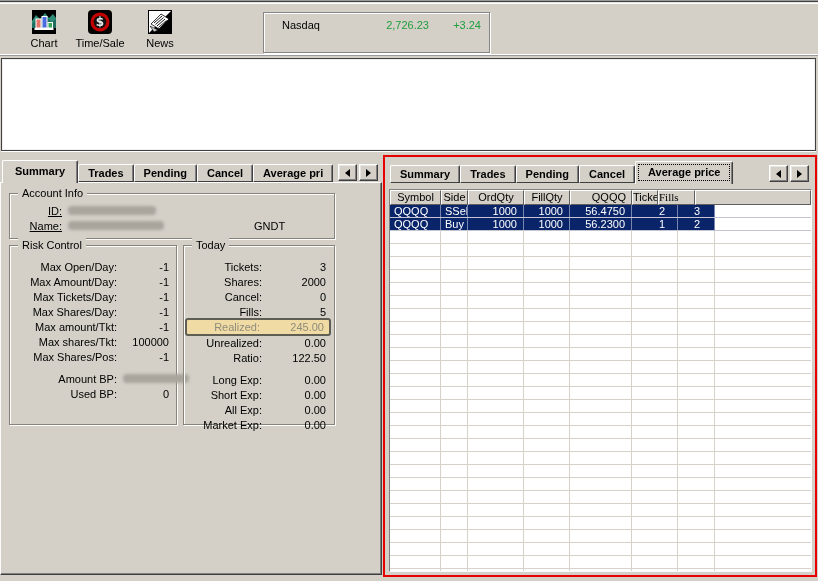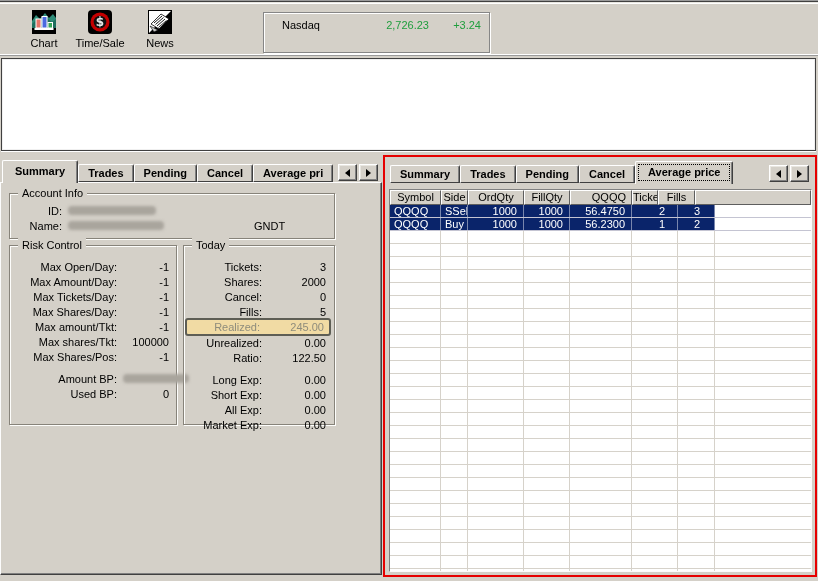--- a/index.html
+++ b/index.html
@@ -69,21 +69,21 @@
     box-shadow: inset 1px 1px 0 #fdfdfb, 1px 1px 0 #fdfdfb; }
   .gtitle { position:absolute; top:-8px; left:8px; background:#d4d0c8; padding:0 4px; line-height:14px; }
   .gbox-account { left:8px; top:10px; width:326px; height:46px; padding:9px 8px 0 6px; }
   .gbox-risk   { left:8px; top:62px; width:168px; height:180px; padding:13px 7px 0 6px; }
   .gbox-today  { left:182px; top:62px; width:152px; height:180px; padding:13px 8px 0 6px; }
   .frow { display:flex; height:15px; line-height:14px; align-items:center; }
   .flabel { flex:1; text-align:right; white-space:nowrap; }
   .fvalue { text-align:right; white-space:nowrap; }
   .gbox-risk .fvalue { width:52px; }
   .gbox-today .fvalue { width:64px; }
-  .gbox-account .flabel { flex:none; width:46px; }
+  .gbox-account .flabel { flex:none; width:46px;text-decoration:underline; }
   .gap { height:7px; }
   .blob { display:inline-block; height:9px; background:#a9a59d; border-radius:4px; filter:blur(1.5px); margin-left:6px; }
   .acct-code { position:absolute; left:244px; top:26px; }
   .frow.hl { background:#f1dba4; border:2px solid #5e5e55; border-radius:3px; color:#8e8c7c;
     margin:-1px -5px; padding:0 5px; height:18px; position:relative; z-index:2; }
 
   
   .right-panel { position:absolute; left:383px; top:155px; width:434px; height:422px;
     border:2px solid #e60000; background:#d4d0c8; }
   .right-panel .tabstrip { left:5px; top:1px; }
@@ -305,21 +305,21 @@
       </div>
   </div>
   <div class="grid-wrap">
     <div class="ghead" id="grid-head">
         <div class="hcell" style="width: 51px; text-align: center;">Symbol</div>
         <div class="hcell" style="width: 27px; text-align: center;">Side</div>
         <div class="hcell" style="width: 56px; text-align: center;">OrdQty</div>
         <div class="hcell" style="width: 46px; text-align: center;">FillQty</div>
         <div class="hcell" style="width: 62px; text-align: right; padding-right: 5px;">QQQQ</div>
         <div class="hcell" style="width: 26px; text-align: center;">Tickets</div>
-        <div class="hcell" style="width: 37px; text-align: center;">Fills</div>
+        <div class="hcell" style="width: 37px; text-align: left; font-family: Liberation Serif, serif;">Fills</div>
         <div class="hcell" style="flex: 1 1 0%;"></div>
       </div>
     <div id="grid-body">
         <div class="grow data">
           <div class="gcell" style="width: 51px; text-align: left; padding-right: 0px; padding-left: 4px;">QQQQ</div>
           <div class="gcell" style="width: 27px; text-align: left; padding-right: 0px; padding-left: 4px;">SSell</div>
           <div class="gcell" style="width: 56px; text-align: right; padding-right: 6px;">1000</div>
           <div class="gcell" style="width: 46px; text-align: right; padding-right: 6px;">1000</div>
           <div class="gcell" style="width: 62px; text-align: right; padding-right: 6px;">56.4750</div>
           <div class="gcell" style="width: 46px; text-align: right; padding-right: 12px;">2</div>

